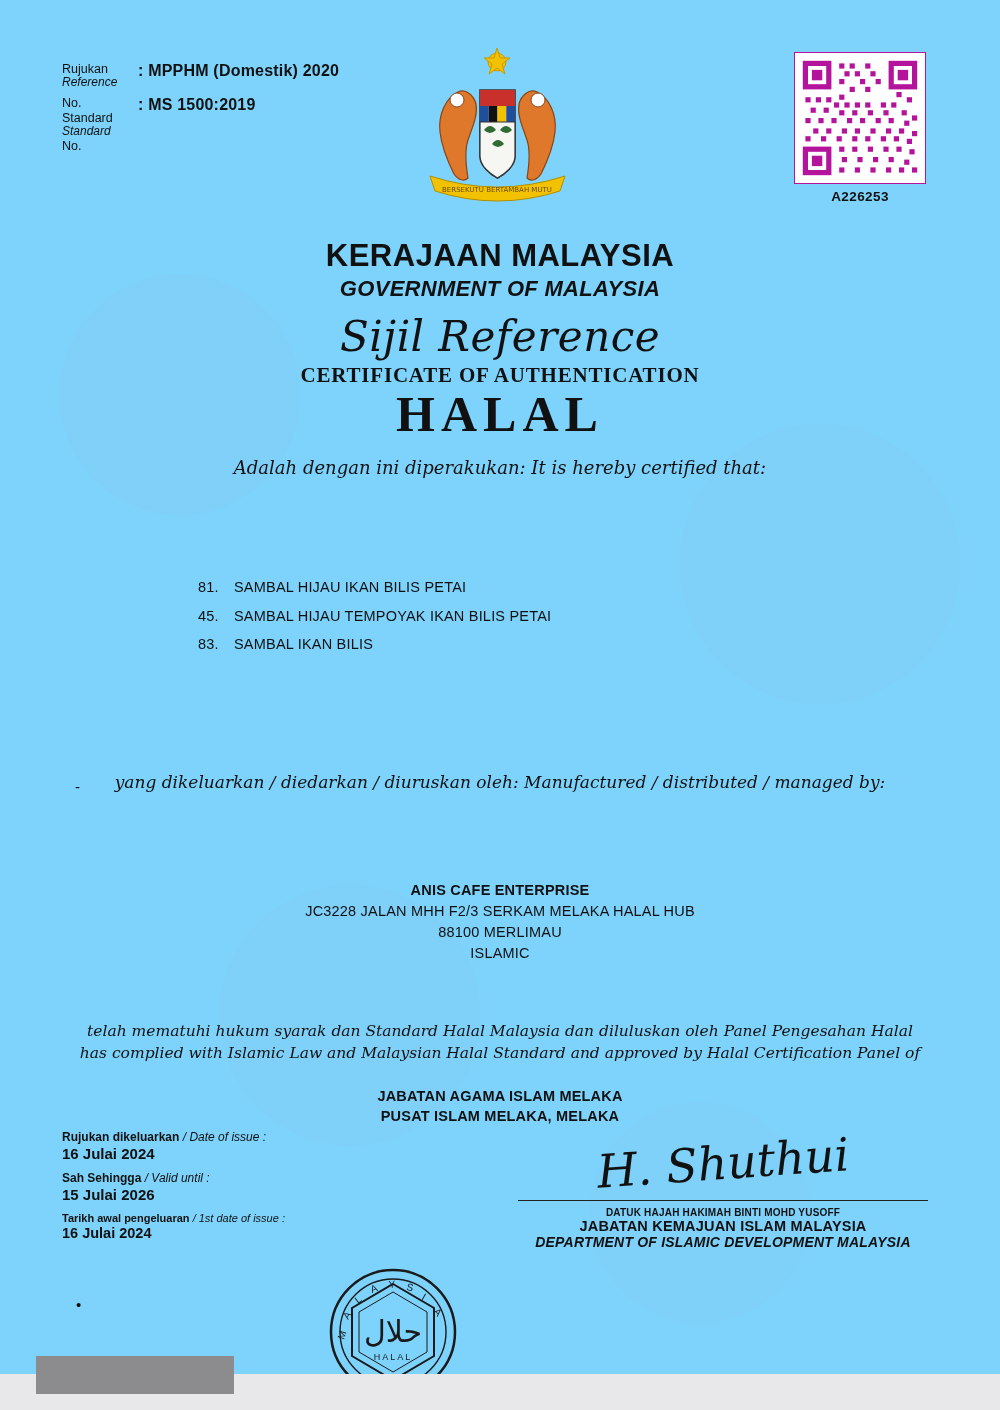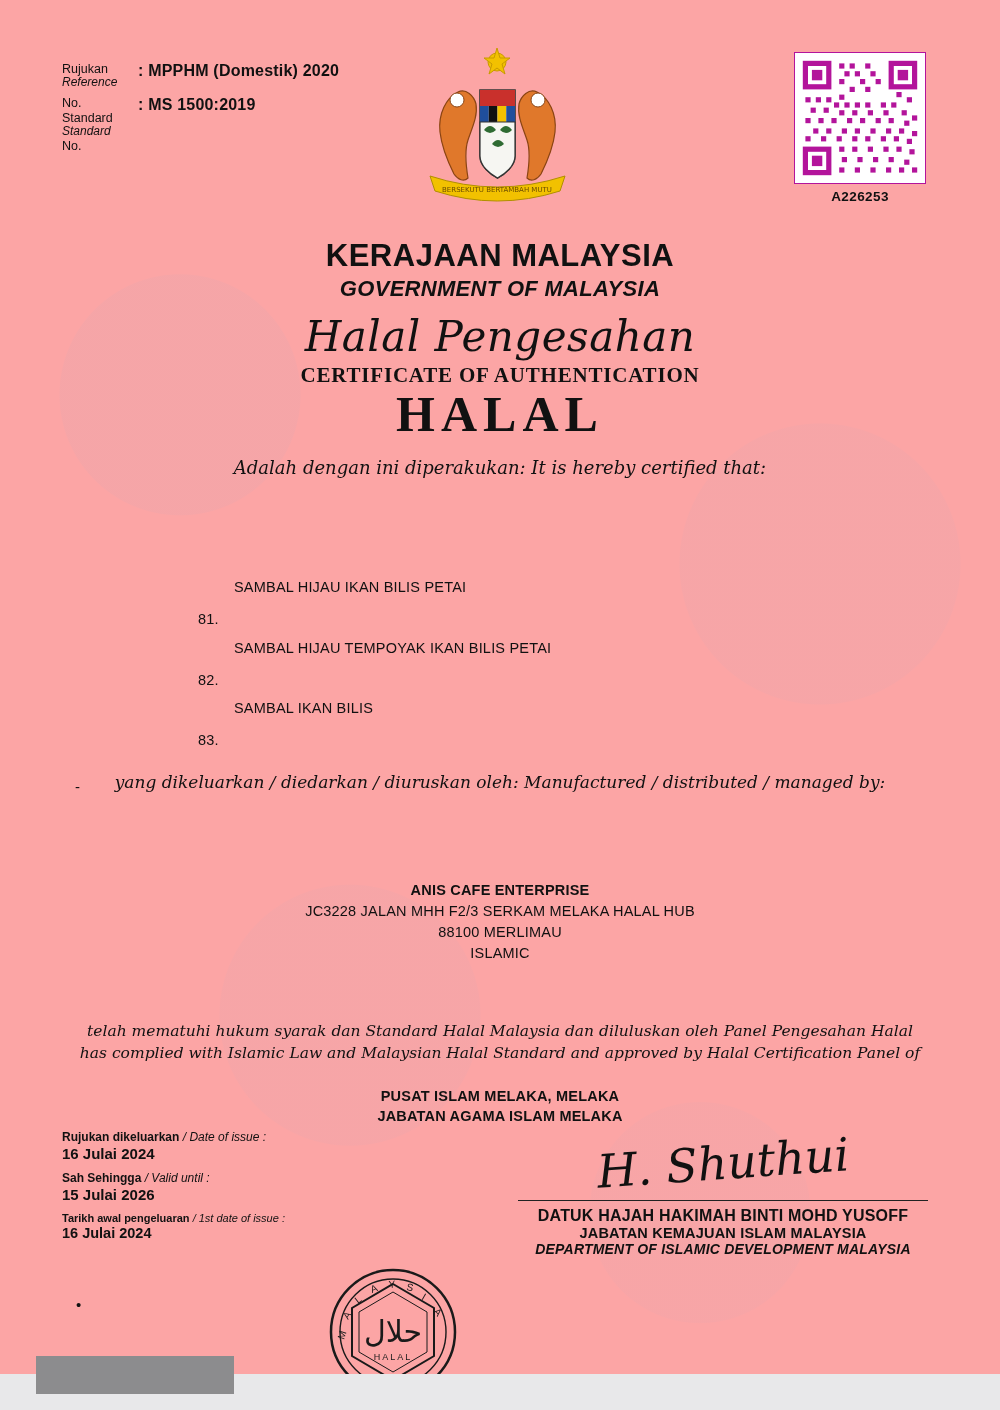--- a/index.html
+++ b/index.html
@@ -9,21 +9,21 @@
   }
   body {
     font-family: "Liberation Sans", sans-serif;
     color: #111;
   }
   #page {
     position: relative;
     width: 1000px;
     height: 1410px;
     margin: 0 auto;
-    background: #fca5a5;
+    background: #7dd3fc;
     overflow: hidden;
   }
   
   #watermark {
     position: absolute;
     inset: 0;
     background:
       radial-gradient(circle at 18% 28%, rgba(160,170,200,0.07) 0 120px, transparent 121px),
       radial-gradient(circle at 82% 40%, rgba(160,170,200,0.06) 0 140px, transparent 141px),
       radial-gradient(circle at 35% 72%, rgba(160,170,200,0.06) 0 130px, transparent 131px),
@@ -149,21 +149,20 @@
     line-height: 1.0;
   }
   .prod-row {
     display: flex;
     margin-bottom: 14px;
     letter-spacing: 0.2px;
   }
   .prod-num {
     width: 36px;
     flex: 0 0 36px;
-    margin-top: 32px;
   }
   .prod-name { white-space: nowrap; }
 
   
   .manu-line {
     position: absolute;
     left: 0; right: 0;
     top: 772px;
     text-align: center;
     font-family: "DejaVu Serif", serif;
@@ -260,21 +259,21 @@
   }
   .sig-rule {
     border-top: 1.6px solid #222;
     margin: 14px 0 6px 0;
   }
   .sig-title {
     font-size: 13.5px;
   }
   .sig-title i { font-style: italic; }
   .sig-name {
-    font-size: 16px;
+    font-size: 10px;
     font-weight: bold;
     margin-top: 2px;
     letter-spacing: 0.2px;
   }
   .sig-dept {
     font-size: 14.5px;
     font-weight: bold;
     letter-spacing: 0.2px;
   }
   .sig-dept-en {
@@ -463,33 +462,33 @@
             <rect x="90" y="88" width="4" height="4"></rect>
         </g>
       </svg>
     </div>
     <div class="qr-code">A226253</div>
   </div>
 
   <div class="titles">
     <div class="t-gov-ms">KERAJAAN MALAYSIA</div>
     <div class="t-gov-en">GOVERNMENT OF MALAYSIA</div>
-    <div class="t-sijil">Halal Pengesahan</div>
+    <div class="t-sijil">Sijil Reference</div>
     <div class="t-cert-en">CERTIFICATE OF AUTHENTICATION</div>
     <div class="t-halal">HALAL</div>
     <div class="t-hereby">Adalah dengan ini diperakukan: It is hereby certified that:</div>
   </div>
 
   <div class="products">
     <div class="prod-row">
       <span class="prod-num">81.</span>
       <span class="prod-name">SAMBAL HIJAU IKAN BILIS PETAI</span>
     </div>
     <div class="prod-row">
-      <span class="prod-num">82.</span>
+      <span class="prod-num">45.</span>
       <span class="prod-name">SAMBAL HIJAU TEMPOYAK IKAN BILIS PETAI</span>
     </div>
     <div class="prod-row">
       <span class="prod-num">83.</span>
       <span class="prod-name">SAMBAL IKAN BILIS</span>
     </div>
   </div>
 
   <div class="dash-left">-</div>
   <div class="manu-line">yang dikeluarkan / diedarkan / diuruskan oleh: Manufactured / distributed / managed by:</div>
@@ -498,22 +497,22 @@
     <div>JC3228 JALAN MHH F2/3 SERKAM MELAKA HALAL HUB</div>
     <div>88100 MERLIMAU</div>
     <div>ISLAMIC</div>
   </div>
 
   <div class="compliance">
     <div>telah mematuhi hukum syarak dan Standard Halal Malaysia dan diluluskan oleh Panel Pengesahan Halal</div>
     <div>has complied with Islamic Law and Malaysian Halal Standard and approved by Halal Certification Panel of</div>
   </div>
   <div class="panel">
+    <div>JABATAN AGAMA ISLAM MELAKA</div>
     <div>PUSAT ISLAM MELAKA, MELAKA</div>
-    <div>JABATAN AGAMA ISLAM MELAKA</div>
   </div>
 
   <div class="meta">
     <div class="meta-group">
       <div class="meta-label">
         <span>Rujukan dikeluarkan</span>
         <i>/ Date of issue :</i>
       </div>
       <div class="meta-value">16 Julai 2024</div>
     </div>

